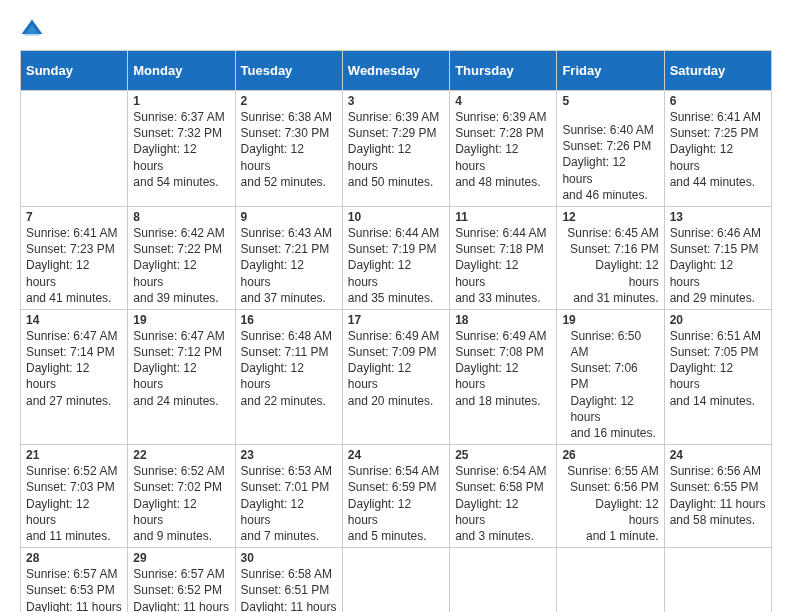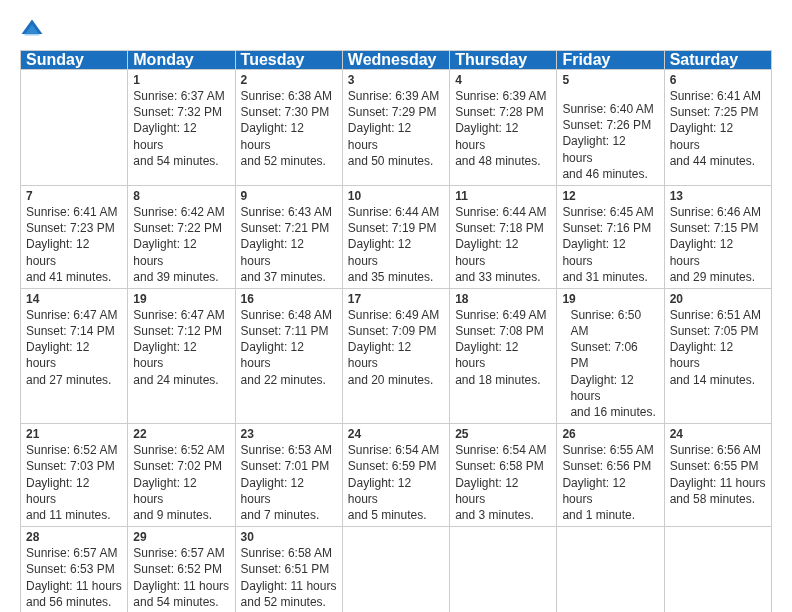--- a/index.html
+++ b/index.html
@@ -60,23 +60,23 @@
       color: #555;
     }
     .calendar {
       width: 100%;
       border-collapse: collapse;
       table-layout: fixed;
     }
     .calendar th {
       background: #1a6fbe;
       color: #fff;
-      font-size: 16px;
-      font-weight: bold;
-      padding: 0 5px;
+      font-size: 13px;
+      font-weight: bold;
+      padding: 12px 5px;
       border: 1px solid #ccc;
       text-align: left;
     }
     .calendar td {
       border: 1px solid #ccc;
       vertical-align: top;
       padding: 3px 5px;
       height: 82px;
       font-size: 9.5px;
       color: #333;
@@ -208,21 +208,21 @@
           </td>
           <td>
             <span class="day-number">11</span>
             <div class="day-info" style="white-space: pre-line;">Sunrise: 6:44 AM
 Sunset: 7:18 PM
 Daylight: 12 hours
 and 33 minutes.</div>
           </td>
           <td>
             <span class="day-number">12</span>
-            <div class="day-info" style="white-space: pre-line;">Sunrise: 6:45 AM
+            <div class="day-info" style="white-space: pre-line; text-align: right;">Sunrise: 6:45 AM
 Sunset: 7:16 PM
 Daylight: 12 hours
 and 31 minutes.</div>
           </td>
           <td>
             <span class="day-number">13</span>
             <div class="day-info" style="white-space: pre-line;">Sunrise: 6:46 AM
 Sunset: 7:15 PM
 Daylight: 12 hours
 and 29 minutes.</div>
@@ -310,21 +310,21 @@
           </td>
           <td>
             <span class="day-number">25</span>
             <div class="day-info" style="white-space: pre-line;">Sunrise: 6:54 AM
 Sunset: 6:58 PM
 Daylight: 12 hours
 and 3 minutes.</div>
           </td>
           <td>
             <span class="day-number">26</span>
-            <div class="day-info" style="white-space: pre-line;">Sunrise: 6:55 AM
+            <div class="day-info" style="white-space: pre-line; text-align: right;">Sunrise: 6:55 AM
 Sunset: 6:56 PM
 Daylight: 12 hours
 and 1 minute.</div>
           </td>
           <td>
             <span class="day-number">24</span>
             <div class="day-info" style="white-space: pre-line;">Sunrise: 6:56 AM
 Sunset: 6:55 PM
 Daylight: 11 hours
 and 58 minutes.</div>

